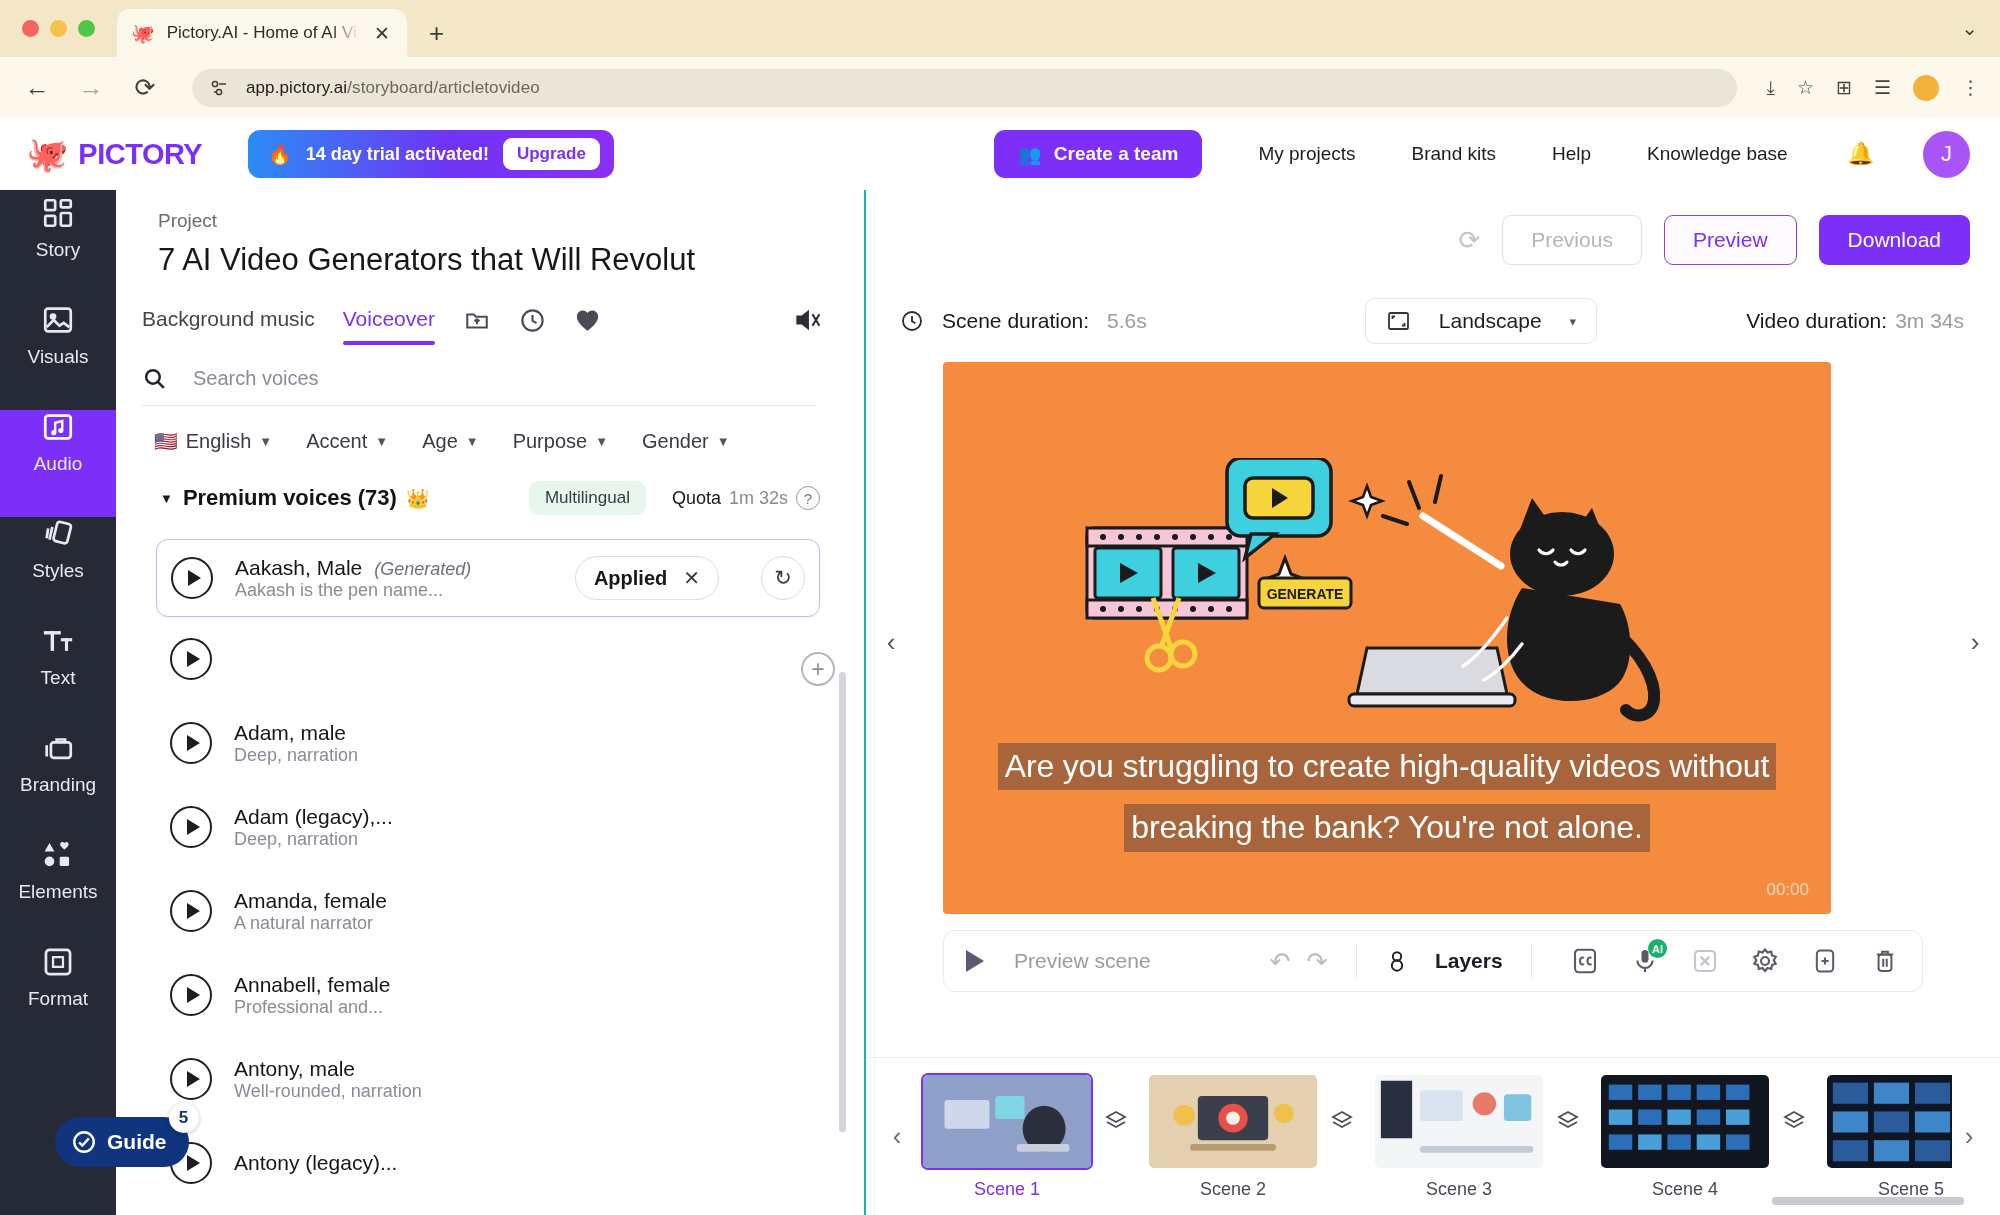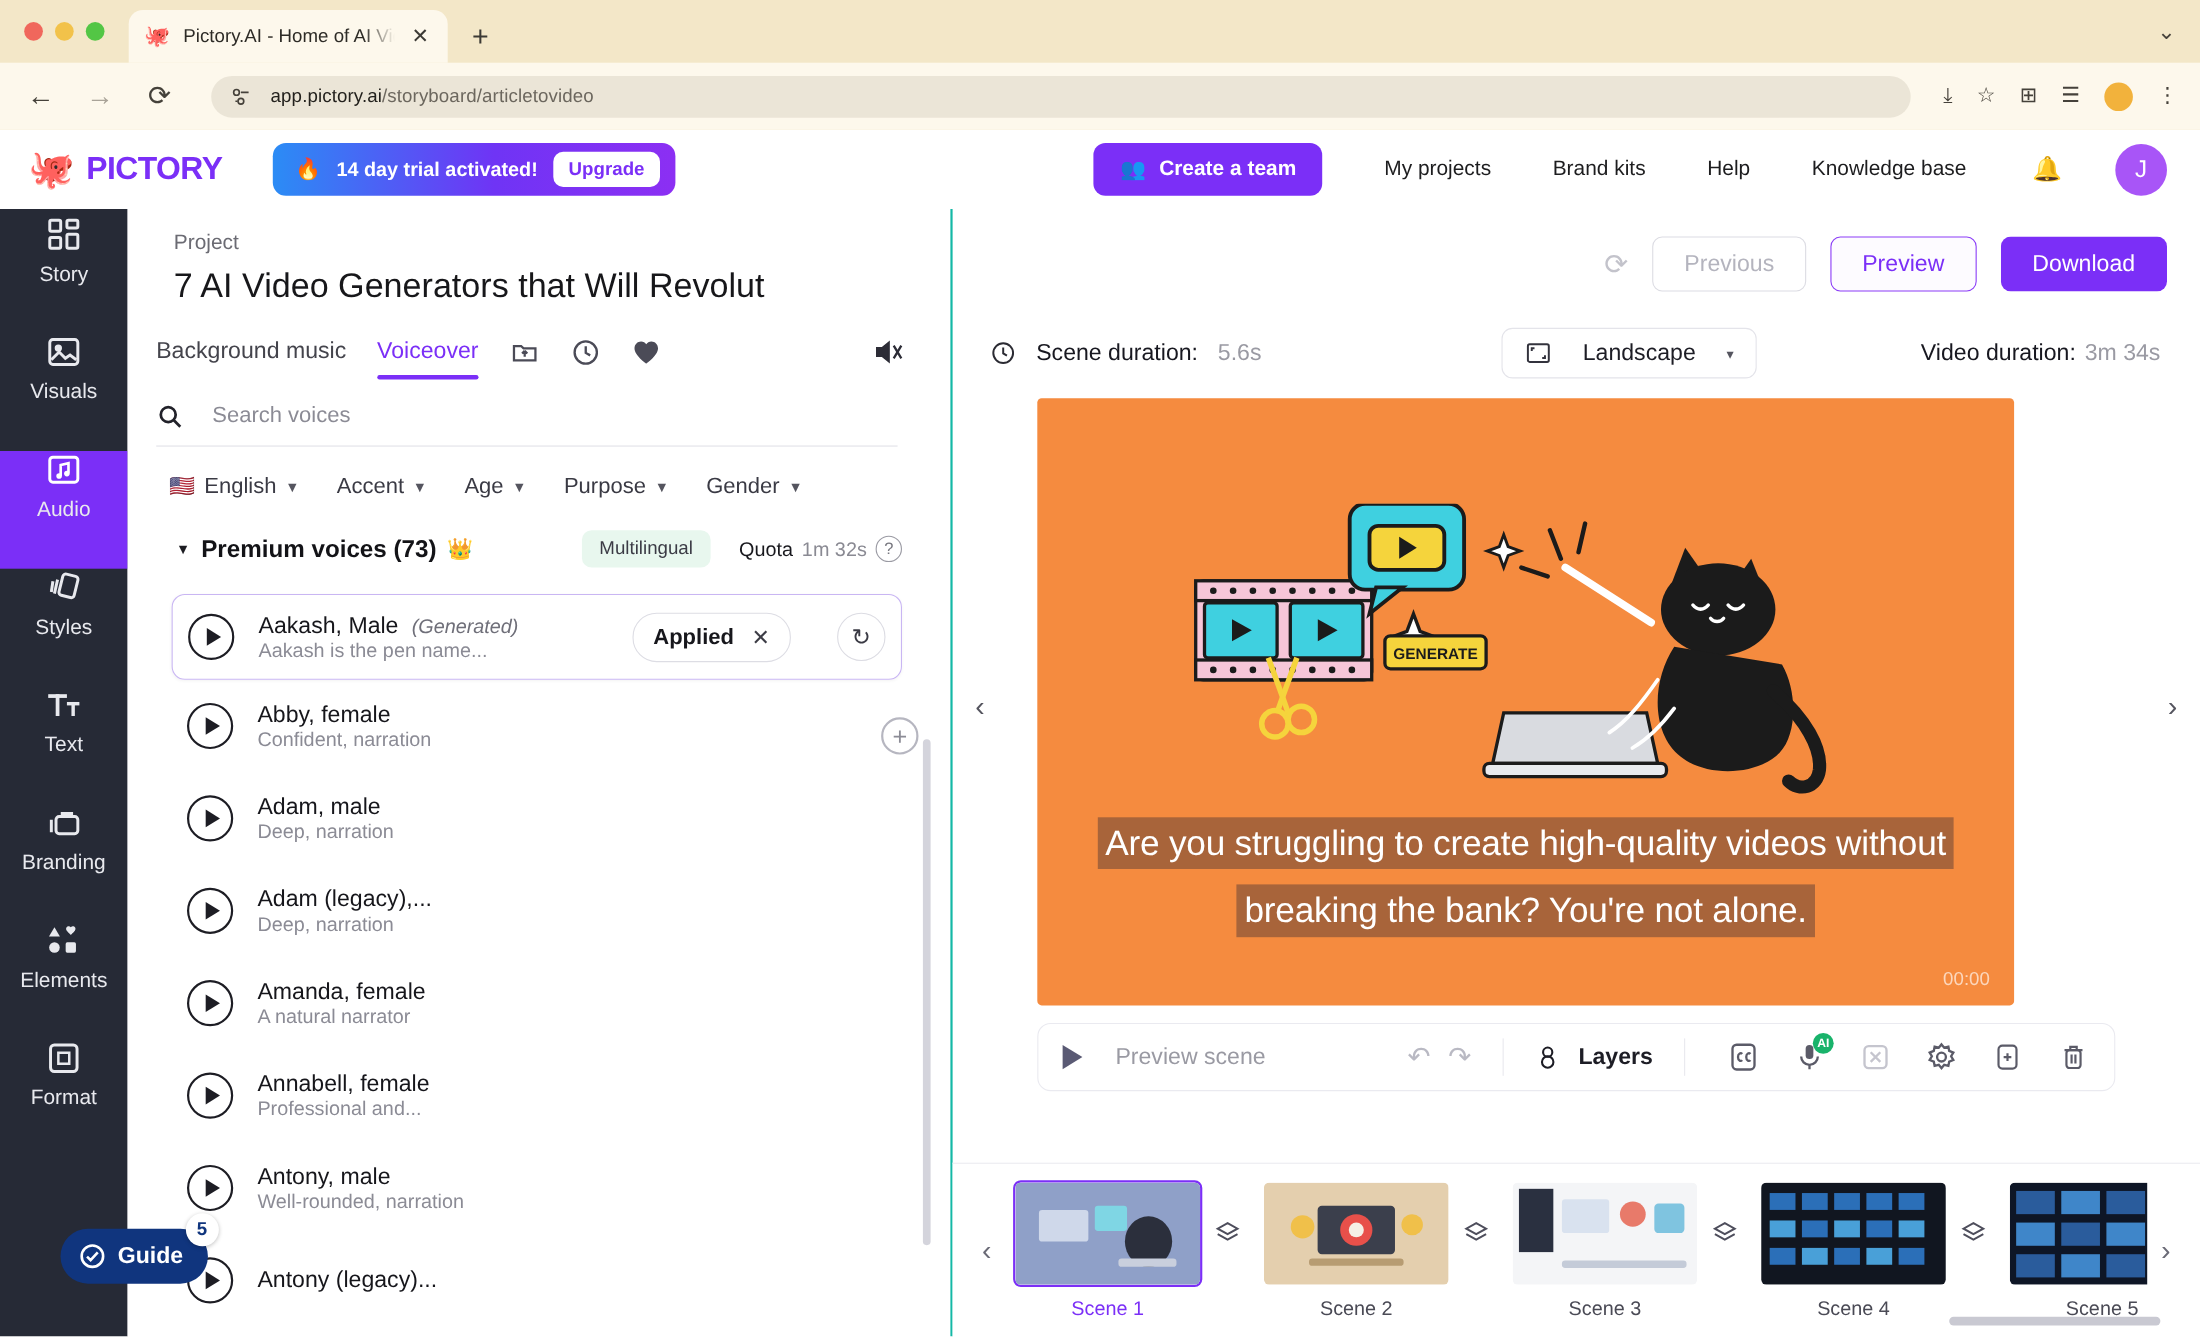--- a/index.html
+++ b/index.html
@@ -518,21 +518,21 @@
     width: 0; height: 0;
     border-left: 18px solid #5a5a74;
     border-top: 11px solid transparent;
     border-bottom: 11px solid transparent;
   }
   .prev-scene-lbl { font-size: 21px; color: #9a9aa3; margin-left: 14px; }
   .tb-spacer { flex: 1; }
   .tb-ic { font-size: 25px; color: #b9b9c3; cursor: pointer; line-height: 1; }
   .tb-sep { width: 1.4px; height: 34px; background: #e8e8ee; margin: 0 12px; }
   .layers-btn {
-    display: flex; align-items: center; gap: 16px;
+    display: flex; align-items: center; gap: 26px;
     font-size: 21px; font-weight: 700; color: #1d1d25;
     cursor: pointer;
   }
   .tb-icons { display: flex; align-items: center; gap: 26px; margin-left: 8px; }
   .tb-btn {
     position: relative;
     width: 34px; height: 34px;
     display: flex; align-items: center; justify-content: center;
     cursor: pointer;
   }
@@ -841,26 +841,20 @@
           <span>Applied</span>
           <span class="applied-x">✕</span>
         </span>
         <span class="regen-btn">↻</span>
       </div>
 
       <div class="voice-item">
         <span class="play-circle">
             <span class="play-tri"></span>
           </span>
-        <span class="voice-meta">
-          <span class="voice-name-row">
-            <span class="voice-name">Abby, female</span>
-          </span>
-          <span class="voice-desc">Confident, narration</span>
-        </span>
       </div>
 
       <div class="voice-item">
         <span class="play-circle">
             <span class="play-tri"></span>
           </span>
         <span class="voice-meta">
           <span class="voice-name-row">
             <span class="voice-name">Adam, male</span>
           </span>

